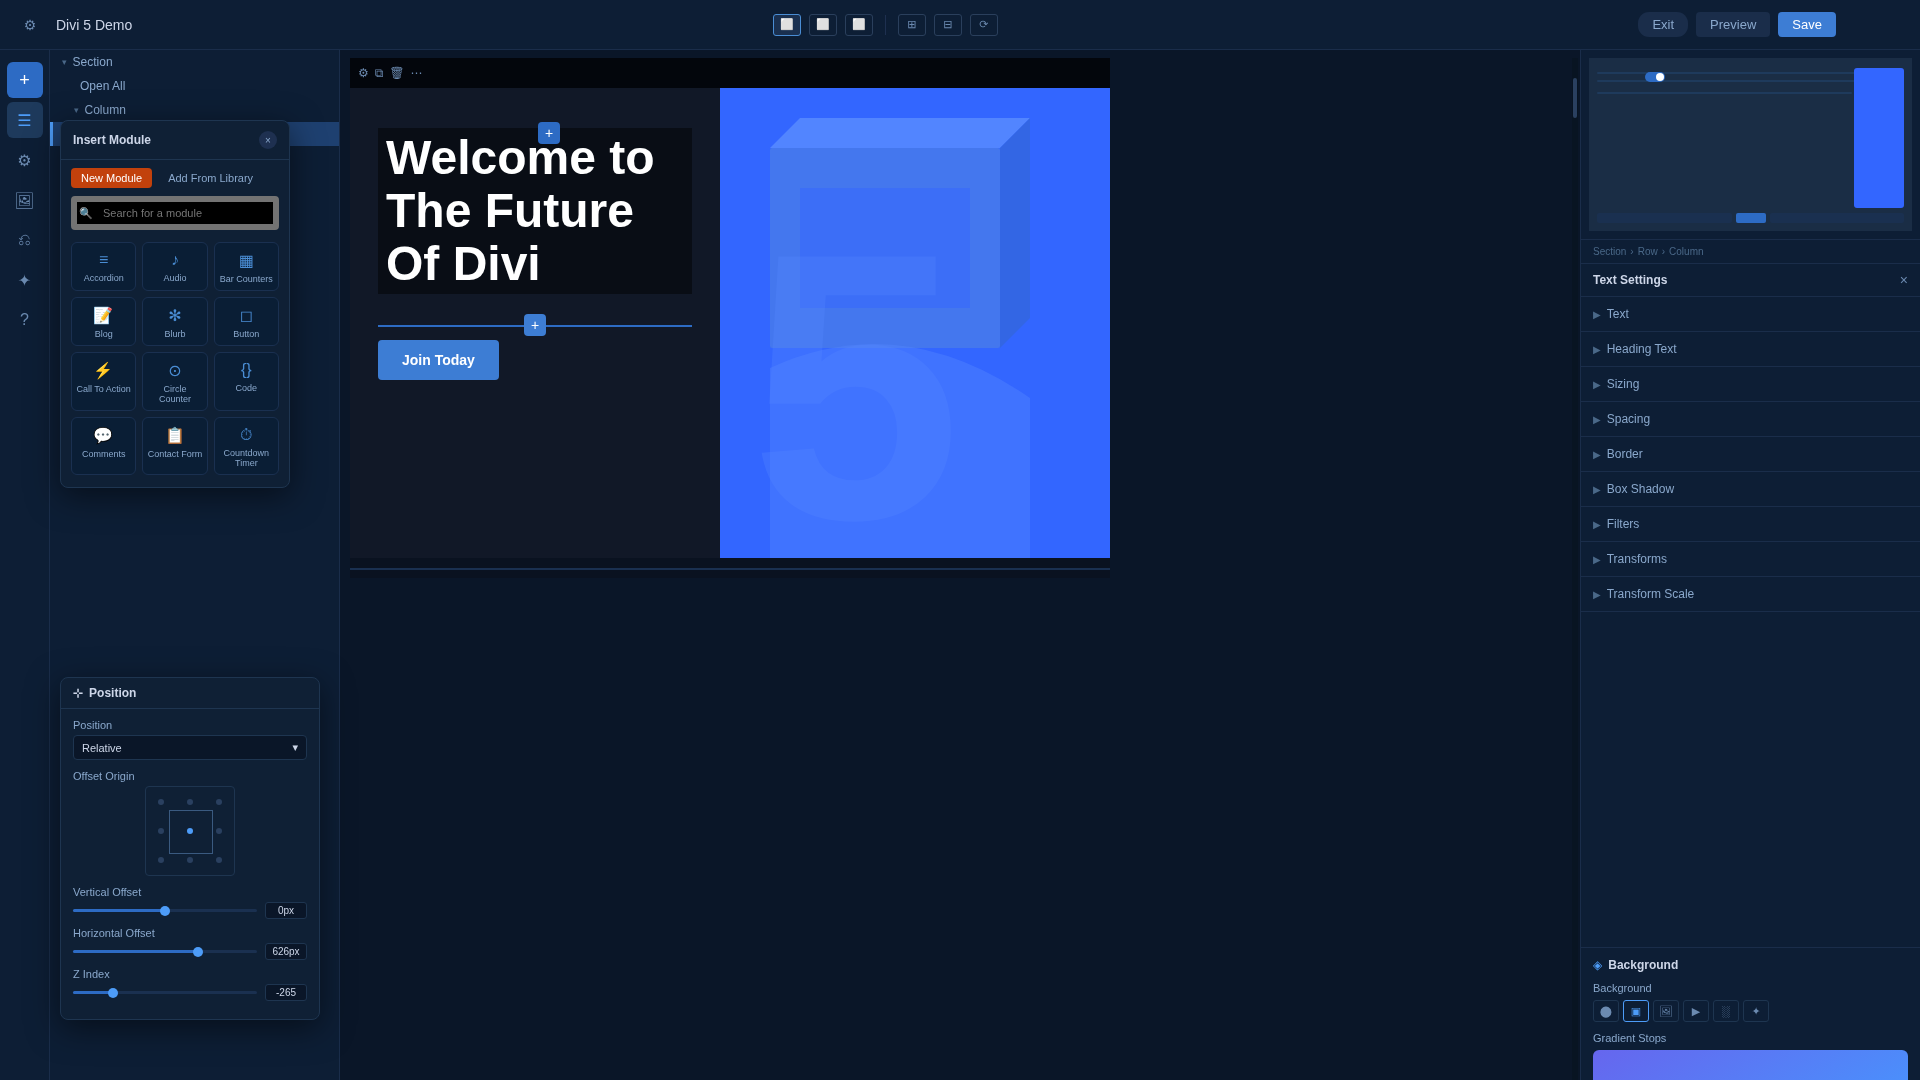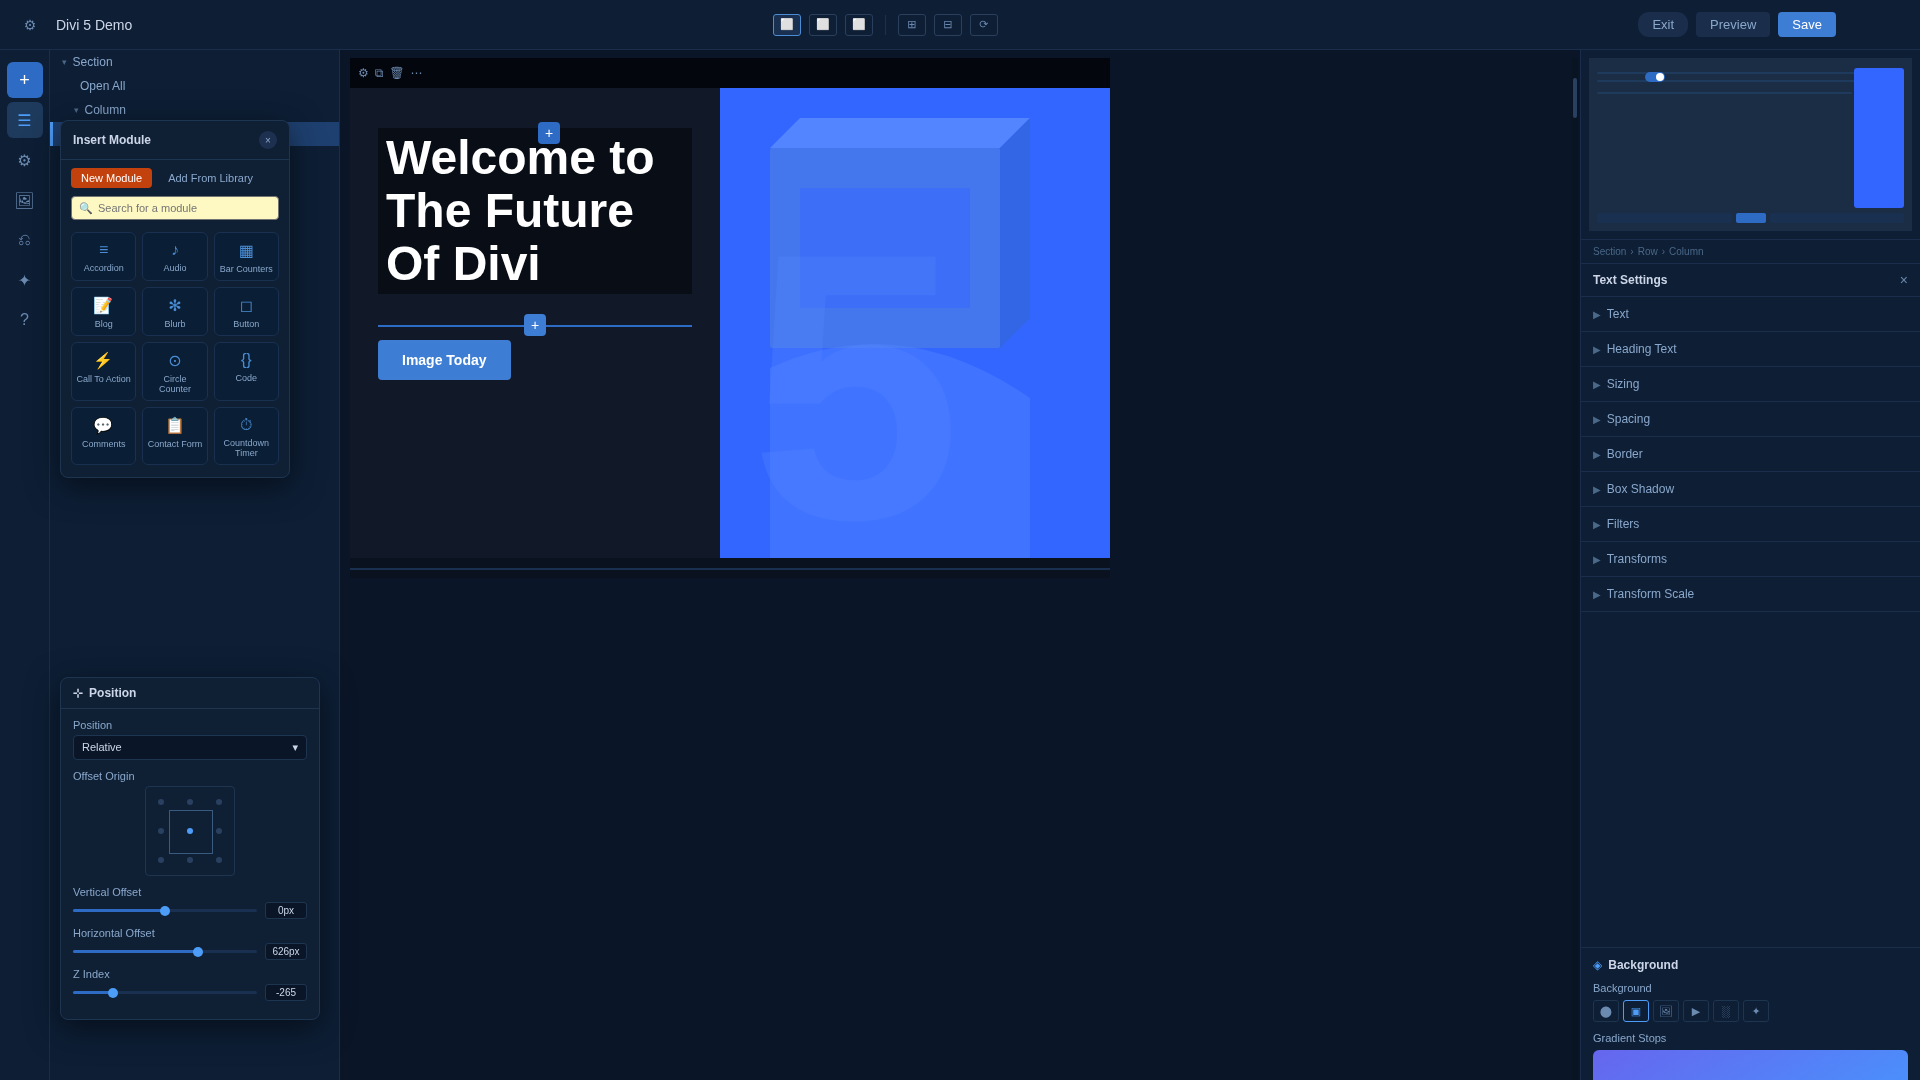--- a/index.html
+++ b/index.html
@@ -145,22 +145,22 @@
       cursor: pointer;
       color: #8aa8cc;
     }
     .panel-tab.active { background: #c2410c; color: #fff; }
     .panel-search {
       padding: 8px 10px;
       position: relative;
     }
     .panel-search input {
       width: 100%;
-      background: #fef9c3;
-      border: 1px solid #737373;
+      background: #000000;
+      border: 6px solid #737373;
       border-radius: 4px;
       padding: 5px 8px 5px 26px;
       font-size: 11px;
       color: #6b8ab0;
       outline: none;
     }
     .search-icon-sm {
       position: absolute;
       left: 18px; top: 50%;
       transform: translateY(-50%);
@@ -208,21 +208,21 @@
     .pos-field { margin-bottom: 10px; }
     .pos-label { font-size: 11px; color: #8aa8cc; margin-bottom: 4px; }
     .pos-select {
       width: 100%;
       background: #0a1628;
       border: 1px solid #1e3550;
       border-radius: 4px;
       padding: 5px 8px;
       font-size: 11px;
       color: #cdd6e8;
-      display: flex; justify-content: space-between;
+      display: flex; align-items: center; justify-content: space-between;
     }
     .origin-cell {
       display: flex; align-items: center; justify-content: center;
       cursor: pointer;
     }
     .origin-dot {
       width: 6px; height: 6px;
       border-radius: 50%;
       background: #2a4060;
     }
@@ -633,21 +633,21 @@
 
       <div style="flex:0 0 370px;background:#111827;padding:40px 28px 28px;position:relative;">
         <div style="font-size:48px;font-weight:800;color:#fff;line-height:1.1;margin-bottom:16px;display:inline-block;background:rgba(0,0,0,0.45);padding:4px 8px;">
           <span>Welcome to The Future Of Divi</span>
         </div>
         
         <div style="height:14px;position:relative;margin:8px 0;">
           <div style="height:2px;background:#2d6bc4;position:absolute;left:0;right:0;top:50%;"></div>
           <div style="position:absolute;left:50%;top:50%;transform:translate(-50%,-50%);width:22px;height:22px;background:#3d7dd4;border-radius:4px;display:flex;align-items:center;justify-content:center;font-size:14px;color:#fff;cursor:pointer;">+</div>
         </div>
-        <button class="hero-btn">Image Today</button>
+        <button class="hero-btn">Join Today</button>
       </div>
 
       <div style="flex:1;background:#3366ff;overflow:hidden;position:relative;">
         
         <svg width="100%" height="100%" viewBox="0 0 390 470">
 
           <path d="M50,60 L280,60 L310,30 L80,30 Z" fill="#5588ff" opacity="0.9"></path>
 
           <rect x="50" y="60" width="230" height="200" fill="#4477ee" rx="2"></rect>
 

